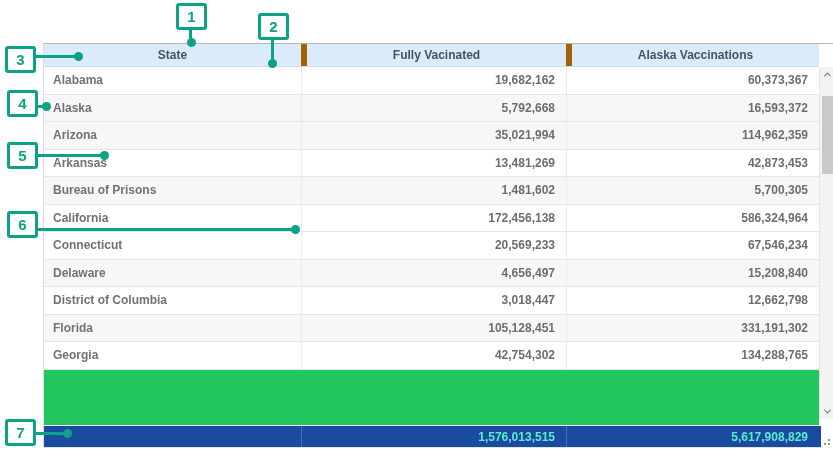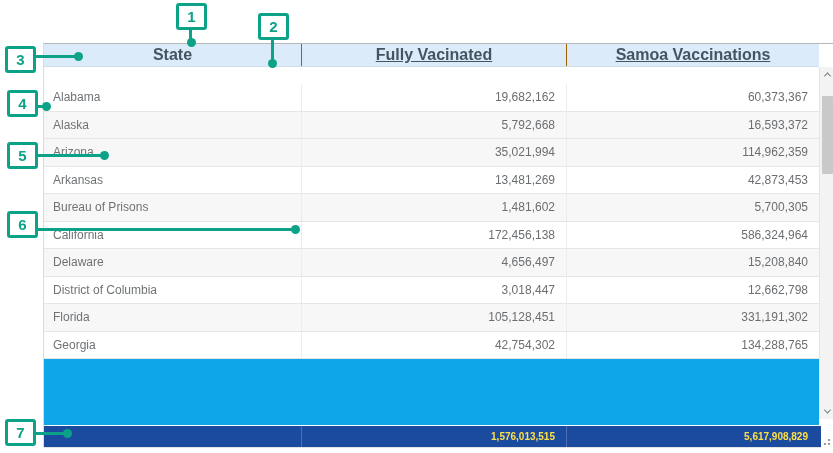--- a/index.html
+++ b/index.html
@@ -10,37 +10,37 @@
   *{box-sizing:border-box;margin:0;padding:0;}
   body{font-family:"Liberation Sans",sans-serif;background:#fff;}
   .stage{position:relative;width:833px;height:453px;background:#fff;overflow:hidden;}
 
   
   .tableframe{position:absolute;left:43px;top:43px;width:790px;height:404px;
     border-top:1px solid #b7b7b7;border-left:1px solid #dcdcdc;}
   .thead{position:absolute;left:0;top:0;width:775px;height:23px;display:flex;
     background:var(--header-bg);border-bottom:1px solid #cfdeed;}
   .th{height:100%;display:flex;align-items:center;justify-content:center;
-    font-size:16px;font-weight:bold;color:#45545f;}
+    font-size:12px;font-weight:bold;color:#45545f;}
   .c0{width:257px;}
   .c1{width:265px;}
   .c2{width:253px;}
-  .th.c1,.th.c2{border-left:1px solid #a16207;text-decoration:underline;}
-
-  .tbody{position:absolute;left:0;top:40px;width:775px;height:358px;background:#0ea5e9;}
+  .th.c1,.th.c2{border-left:6px solid #a16207;}
+
+  .tbody{position:absolute;left:0;top:23px;width:775px;height:358px;background:#22c55e;font-weight:bold;}
   .row{display:flex;height:27.5px;background:#fff;border-bottom:1px solid #e6e6e6;}
   .row.alt{background:#f7f7f7;}
   .td{height:100%;display:flex;align-items:center;font-size:12px;color:#6f7376;
     padding:0 9px;overflow:hidden;white-space:nowrap;}
   .td.c1,.td.c2{border-left:1px solid #ececec;}
   .td.num{justify-content:flex-end;padding-right:11px;color:#6b6e71;}
 
   .totals{position:absolute;left:0;top:382px;width:777px;height:21px;display:flex;
     background:var(--totals-bg);}
-  .totals .td{color:#fde047;font-weight:bold;font-size:10px;}
+  .totals .td{color:#5eead4;font-weight:bold;font-size:12px;}
   .totals .td.c1,.totals .td.c2{border-left:1px solid #4c6fb3;}
   .totals-gap{position:absolute;left:0;top:381px;width:777px;height:1px;background:#fff;}
   .table-bottom{position:absolute;left:0;top:403px;width:777px;height:1px;background:#e3e3e3;}
 
   
   .scrollbar{position:absolute;left:775px;top:23px;width:15px;height:352px;
     background:#f3f3f3;border-left:1px solid #e4e4e4;}
   .sb-btn{position:absolute;left:0;width:15px;height:15px;display:flex;
     align-items:center;justify-content:center;cursor:pointer;}
   .sb-btn.up{top:0;}
@@ -93,21 +93,21 @@
 </head>
 <body>
 
 <div class="stage">
 
   <div class="tableframe">
 
     <div class="thead">
       <div class="th c0">State</div>
       <div class="th c1">Fully Vacinated</div>
-      <div class="th c2">Samoa Vaccinations</div>
+      <div class="th c2">Alaska Vaccinations</div>
     </div>
 
     <div class="tbody">
   <div class="row">
     <div class="td c0">Alabama</div>
     <div class="td c1 num">19,682,162</div>
     <div class="td c2 num">60,373,367</div>
   </div>
 
   <div class="row alt">
@@ -135,20 +135,25 @@
     <div class="td c2 num">5,700,305</div>
   </div>
 
   <div class="row">
     <div class="td c0">California</div>
     <div class="td c1 num">172,456,138</div>
     <div class="td c2 num">586,324,964</div>
   </div>
 
 
+  <div class="row">
+    <div class="td c0">Connecticut</div>
+    <div class="td c1 num">20,569,233</div>
+    <div class="td c2 num">67,546,234</div>
+  </div>
 
   <div class="row alt">
     <div class="td c0">Delaware</div>
     <div class="td c1 num">4,656,497</div>
     <div class="td c2 num">15,208,840</div>
   </div>
 
   <div class="row">
     <div class="td c0">District of Columbia</div>
     <div class="td c1 num">3,018,447</div>

